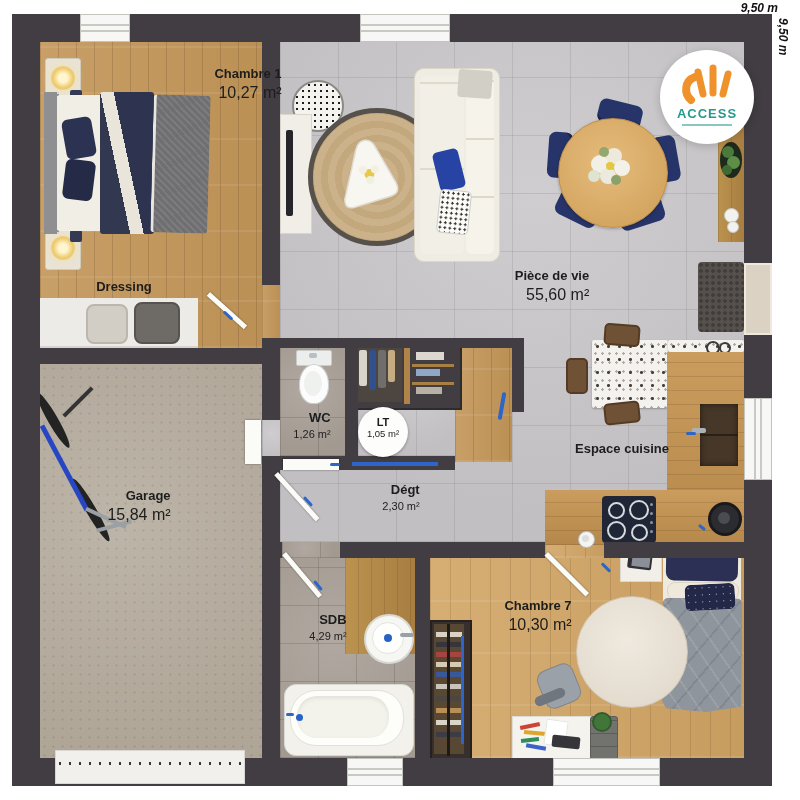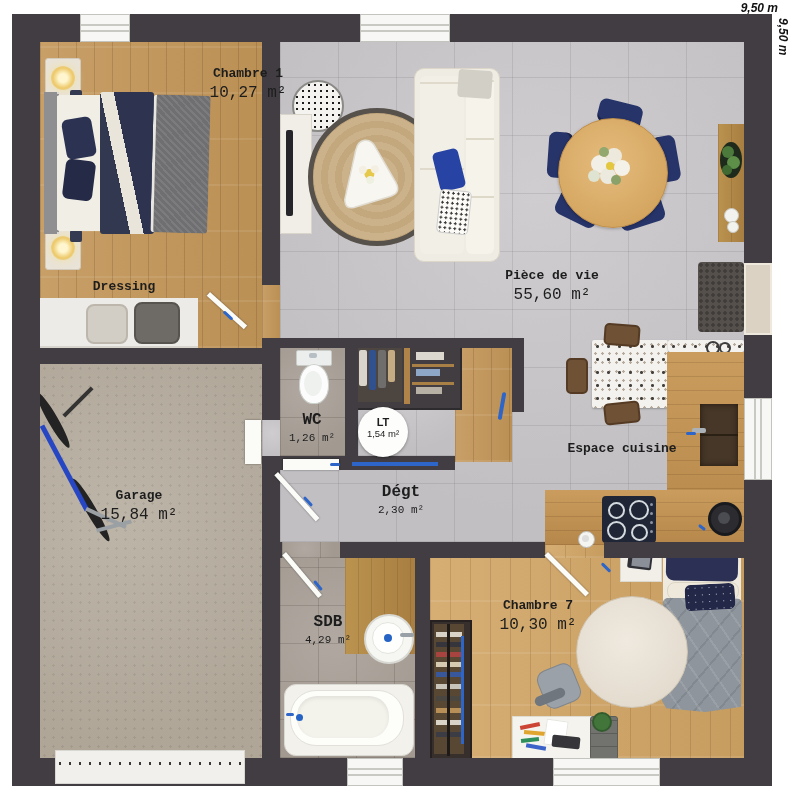--- a/index.html
+++ b/index.html
@@ -40,24 +40,24 @@
   
   .wall{position:absolute;background:#413d42;z-index:5;}
   .win{position:absolute;z-index:6;box-shadow:inset 0 0 0 1px #c4c4bf;}
   .win-h{background:linear-gradient(180deg,#f7f7f5 0 34%,#c9c9c4 34% 42%,#f7f7f5 42% 58%,#c9c9c4 58% 66%,#f7f7f5 66%);}
   .win-v{background:linear-gradient(90deg,#f7f7f5 0 34%,#c9c9c4 34% 42%,#f7f7f5 42% 58%,#c9c9c4 58% 66%,#f7f7f5 66%);}
   .patch{position:absolute;z-index:2;}
   .leaf{position:absolute;background:#fbfbf8;box-shadow:0 0 2px rgba(0,0,0,.45);z-index:7;}
   .bh{position:absolute;background:#2d66c8;border-radius:2px;z-index:8;}
   .fur{position:absolute;z-index:3;}
   
-  .rl{position:absolute;transform:translateX(-50%);text-align:center;z-index:9;line-height:1.3;white-space:nowrap;font-family:Liberation Mono, monospace;}
+  .rl{position:absolute;transform:translateX(-50%);text-align:right;z-index:9;line-height:1.3;white-space:nowrap;}
   .rl .nm{display:block;font-weight:700;font-size:13px;}
   .rl .ar{display:block;font-weight:400;font-size:16px;}
-  .rl-sm .nm{font-size:16px;}
+  .rl-sm .nm{font-size:13px;}
   .rl-sm .ar{font-size:11px;}
   .dim{position:absolute;font-style:italic;font-weight:700;font-size:12px;color:#111;z-index:9;}
   .circle{border-radius:50%;}
 </style>
 </head>
 <body>
 
 <div id="plan">
 
   <div class="abs wood1" style="left:40px;top:42px;width:222px;height:236px;"></div>
@@ -296,21 +296,21 @@
   <div class="rl" style="left:139px;top:488px;">
     <span class="nm">Garage</span>
     <span class="ar">15,84 m²</span>
   </div>
   <div class="rl rl-sm" style="left:312px;top:410px;">
     <span class="nm">WC</span>
     <span class="ar">1,26 m²</span>
   </div>
   <div class="abs" style="left:358px;top:407px;width:50px;height:50px;border-radius:50%;background:#fdfdfc;box-shadow:0 1px 3px rgba(0,0,0,.35);z-index:8;text-align:center;">
     <span style="display:block;margin-top:9px;font-weight:700;font-size:11px;">LT</span>
-    <span style="display:block;font-size:9.5px;">1,54 m²</span>
+    <span style="display:block;font-size:9.5px;">1,05 m²</span>
   </div>
   <div class="rl rl-sm" style="left:401px;top:482px;">
     <span class="nm">Dégt</span>
     <span class="ar">2,30 m²</span>
   </div>
   <div class="rl" style="left:552px;top:268px;">
     <span class="nm">Pièce de vie</span>
     <span class="ar">55,60 m²</span>
   </div>
   <div class="rl" style="left:622px;top:441px;">
@@ -318,17 +318,27 @@
   </div>
   <div class="rl rl-sm" style="left:328px;top:612px;">
     <span class="nm">SDB</span>
     <span class="ar">4,29 m²</span>
   </div>
   <div class="rl" style="left:538px;top:598px;">
     <span class="nm">Chambre 7</span>
     <span class="ar">10,30 m²</span>
   </div>
 
+  <div class="abs" style="left:660px;top:50px;width:94px;height:94px;border-radius:50%;background:#fff;box-shadow:0 2px 8px rgba(0,0,0,.18);z-index:10;">
+    <svg style="position:absolute;left:17px;top:10px;" width="60" height="46" viewBox="0 0 60 46">
+      <path d="M14 40 C7 34 7 21 18 17" stroke="#f0922b" stroke-width="8" fill="none" stroke-linecap="round"></path>
+      <line x1="26" y1="34" x2="21" y2="12" stroke="#f0922b" stroke-width="7" stroke-linecap="round"></line>
+      <line x1="36" y1="33" x2="36" y2="8" stroke="#f0922b" stroke-width="7" stroke-linecap="round"></line>
+      <line x1="46" y1="34" x2="51" y2="14" stroke="#f0922b" stroke-width="7" stroke-linecap="round"></line>
+    </svg>
+    <div style="position:absolute;left:0;top:56px;width:94px;text-align:center;font-weight:700;font-size:13px;letter-spacing:1px;color:#279a8e;">ACCESS</div>
+    <div style="position:absolute;left:22px;top:74px;width:50px;height:2px;background:#279a8e;opacity:.55;"></div>
+  </div>
 
   <div class="dim" style="left:700px;top:1px;width:78px;text-align:right;">9,50 m</div>
   <div class="dim" style="left:776px;top:18px;height:70px;writing-mode:vertical-rl;">9,50 m</div>
 
 </div>
 
 </body></html>

